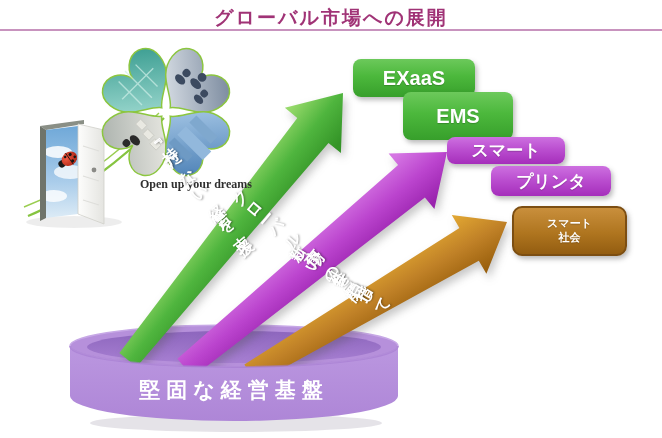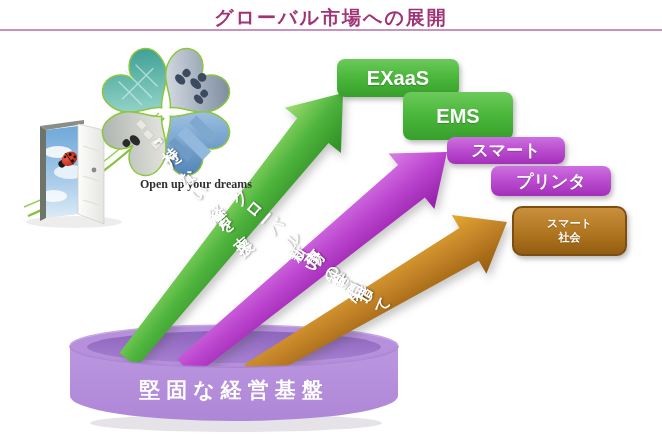--- a/index.html
+++ b/index.html
@@ -17,21 +17,21 @@
     font-weight:bold;font-size:12px;color:#2F2F2F;text-align:right;}
   
   .badge{position:absolute;display:flex;align-items:center;justify-content:center;
     color:#fff;font-weight:bold;border-radius:8px;
     box-shadow:2px 3px 5px rgba(60,60,60,0.35);text-shadow:0 1px 1px rgba(0,0,0,0.2);}
   .badge.green{background:linear-gradient(180deg,#6CC95B 0%,#4CB83C 45%,#379F2B 100%);font-size:20px;}
   .badge.magenta{background:linear-gradient(180deg,#CD70E0 0%,#BB4FD0 45%,#A52EBB 100%);font-size:17px;}
   .badge.brown{background:linear-gradient(180deg,#C98F3C 0%,#AF751F 55%,#935D11 100%);
     border:2px solid #7C4E12;border-radius:10px;font-size:11px;line-height:1.25;text-align:center;
     white-space:pre-line;}
-  #badge-exaas{left:337px;top:59px;width:122px;height:38px;}
+  #badge-exaas{left:353px;top:59px;width:122px;height:38px;}
   #badge-ems{left:403px;top:92px;width:110px;height:48px;}
   #badge-mecha{left:447px;top:137px;width:118px;height:27px;}
   #badge-printer{left:491px;top:166px;width:120px;height:30px;}
   #badge-smart{left:512px;top:206px;width:111px;height:46px;}
   
   .arrow-label{position:absolute;writing-mode:vertical-rl;color:#fff;font-weight:bold;
     text-shadow:1px 1px 2px rgba(0,0,0,0.35);}
   #label-green{left:212px;top:112px;width:30px;height:244px;font-size:16px;letter-spacing:5px;
     transform:rotate(-39deg);transform-origin:50% 50%;}
   #label-purple{left:295px;top:147px;width:30px;height:230px;font-size:16px;letter-spacing:4px;

